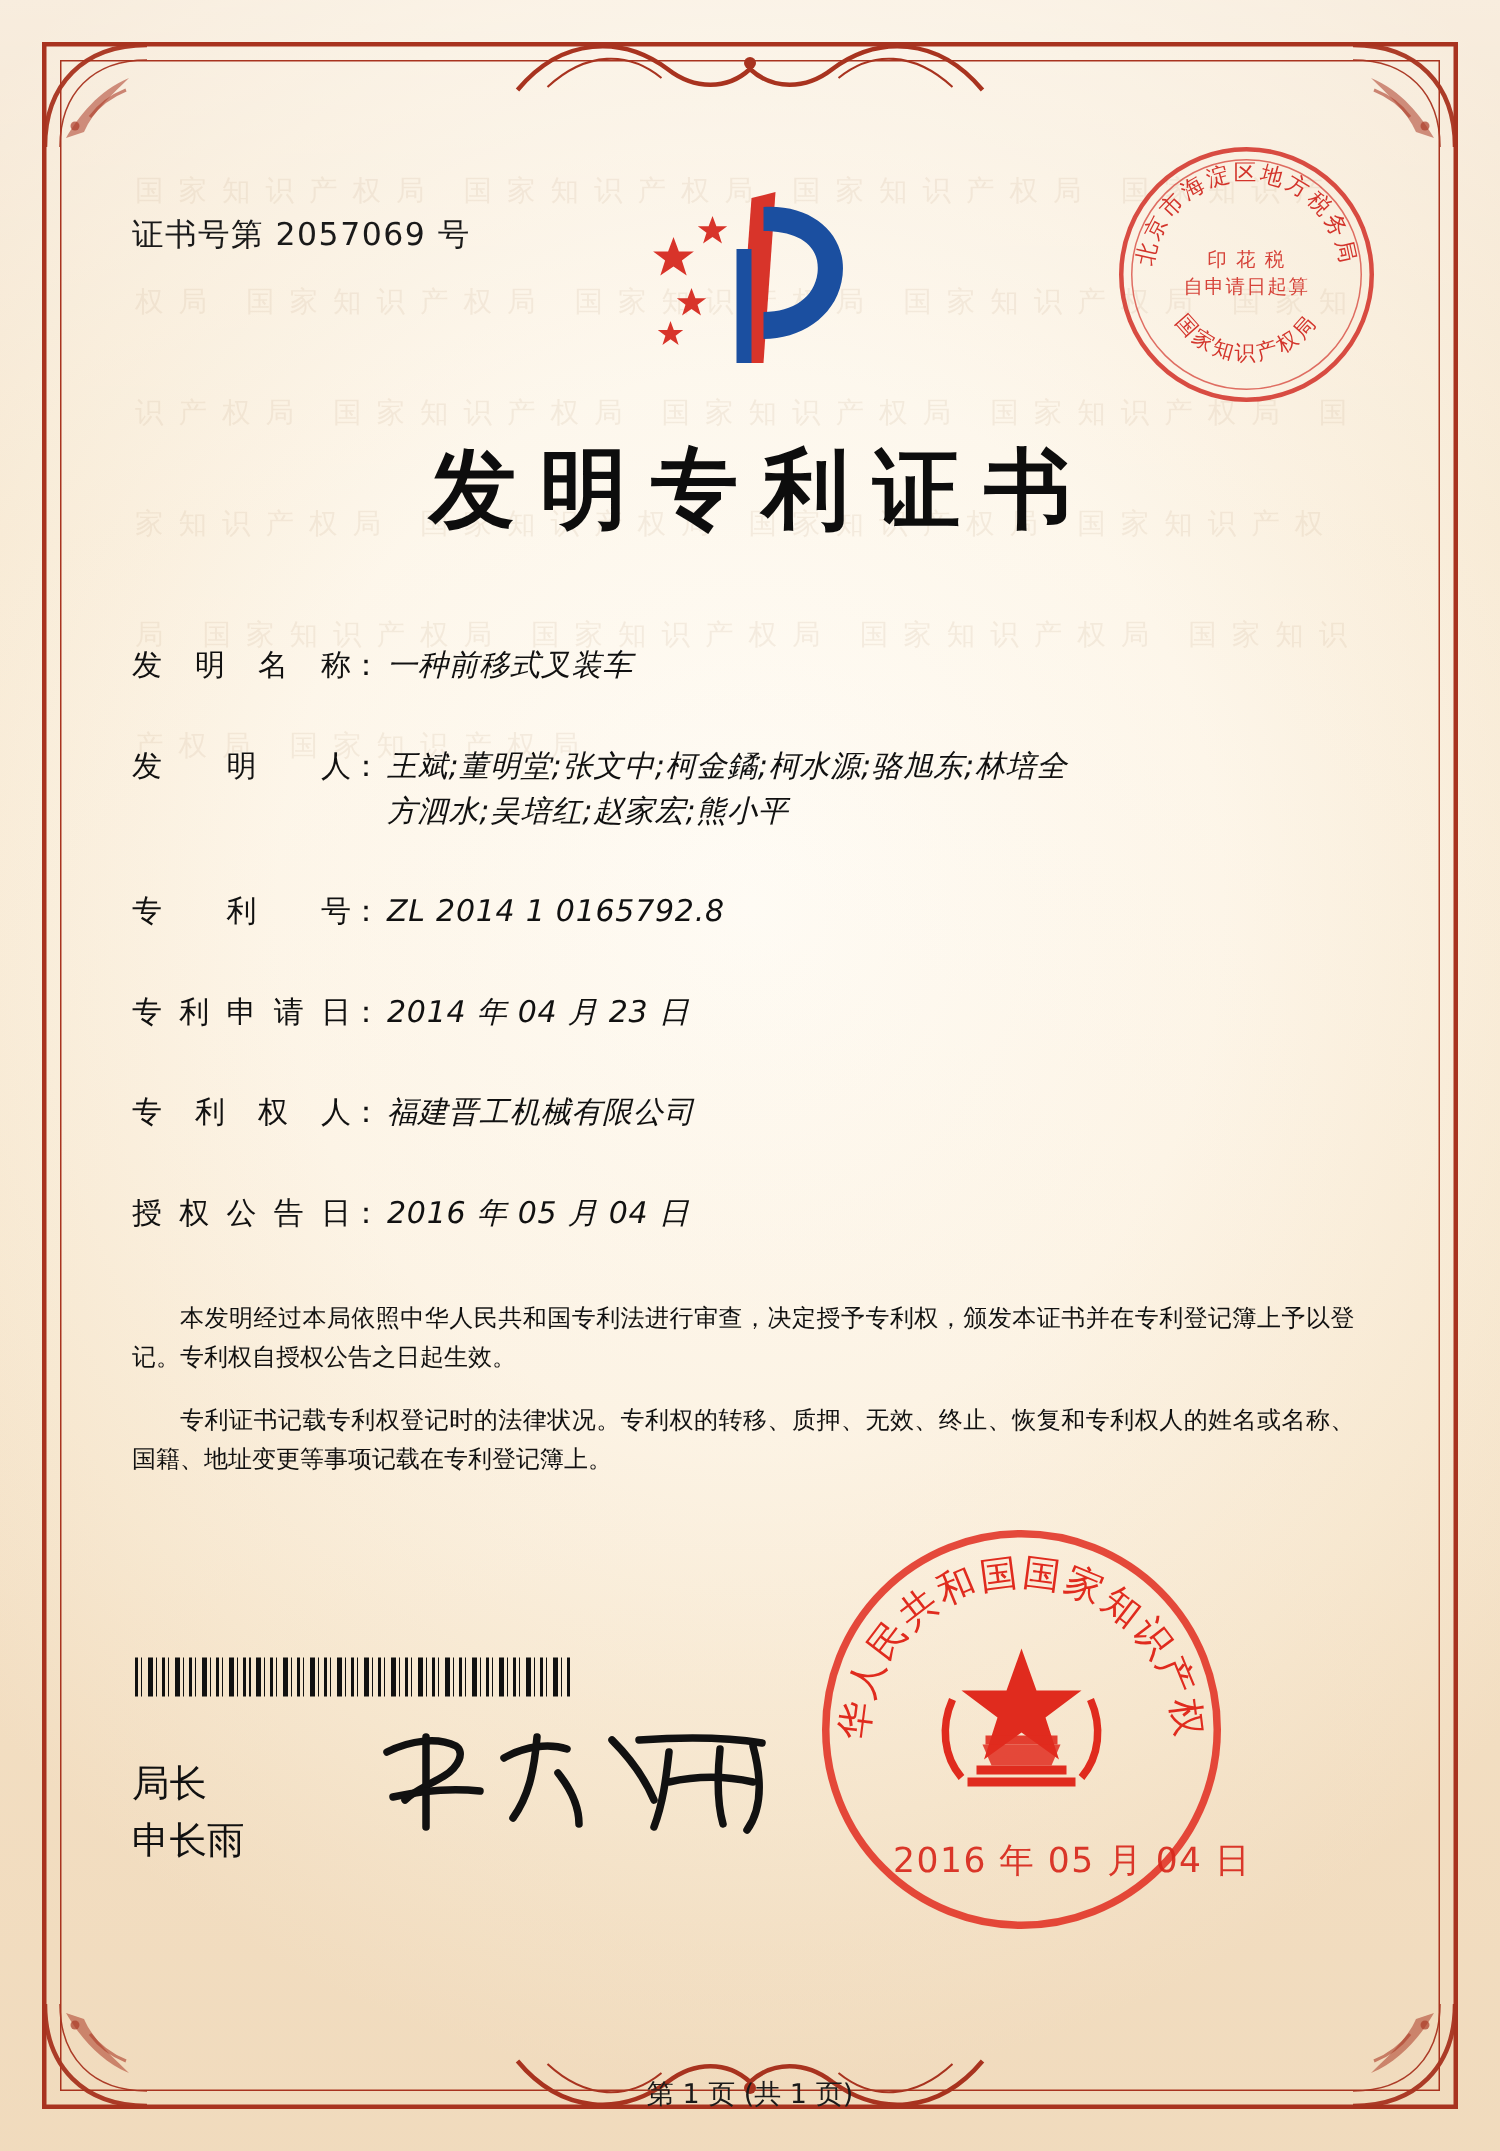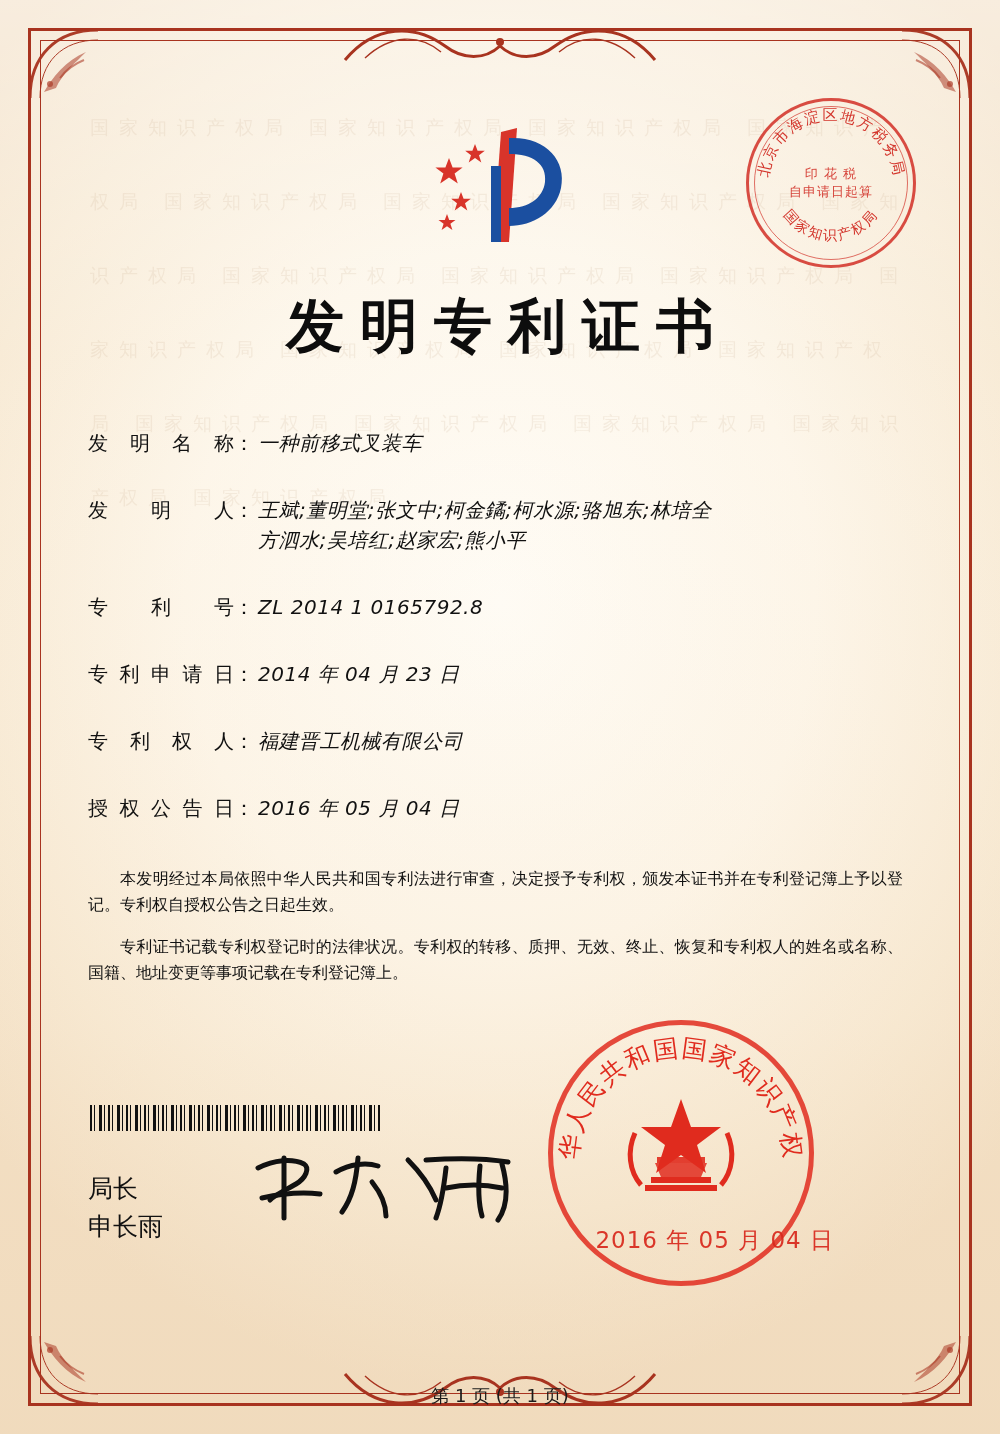--- a/index.html
+++ b/index.html
@@ -350,20 +350,21 @@
 
   <svg class="bottom-flourish" viewBox="0 0 330 56">
     <path d="M10 44 C40 8 80 8 110 30 C128 44 150 44 165 30 C180 44 202 44 220 30 C250 8 290 8 320 44" fill="none" stroke="#a8331f" stroke-width="3"></path>
     <path d="M30 42 C56 18 84 18 106 36" fill="none" stroke="#a8331f" stroke-width="1.4"></path>
     <path d="M224 36 C246 18 274 18 300 42" fill="none" stroke="#a8331f" stroke-width="1.4"></path>
     <circle cx="165" cy="26" r="4" fill="#a8331f"></circle>
   </svg>
 
   <div class="content">
 
+    <div class="cert-no">证书号第 2057069 号</div>
 
     <svg class="logo" viewBox="0 0 190 130">
       <path d="M96 10 L112 6 L104 120 L88 120 Z" fill="#d8342a"></path>
       <path d="M104 16 C140 14 162 38 156 66 C151 90 128 104 104 104 L104 86 C124 86 138 76 140 60 C142 42 128 32 104 32 Z" fill="#1b4fa0"></path>
       <path d="M86 44 L96 44 L96 120 L86 120 Z" fill="#1b4fa0"></path>
       <g fill="#d8342a">
         <polygon points="44,36 47.6,45.6 57.6,45.6 49.6,51.6 52.8,61.6 44,55.6 35.2,61.6 38.4,51.6 30.4,45.6 40.4,45.6"></polygon>
         <polygon points="70,22 72.6,28.8 79.8,28.8 74,33.2 76.3,40.4 70,36 63.7,40.4 66,33.2 60.2,28.8 67.4,28.8"></polygon>
         <polygon points="56,70 58.6,76.8 65.8,76.8 60,81.2 62.3,88.4 56,84 49.7,88.4 52,81.2 46.2,76.8 53.4,76.8"></polygon>
         <polygon points="42,92 44.2,98 50.5,98 45.4,101.8 47.4,108 42,104.2 36.6,108 38.6,101.8 33.5,98 39.8,98"></polygon>

